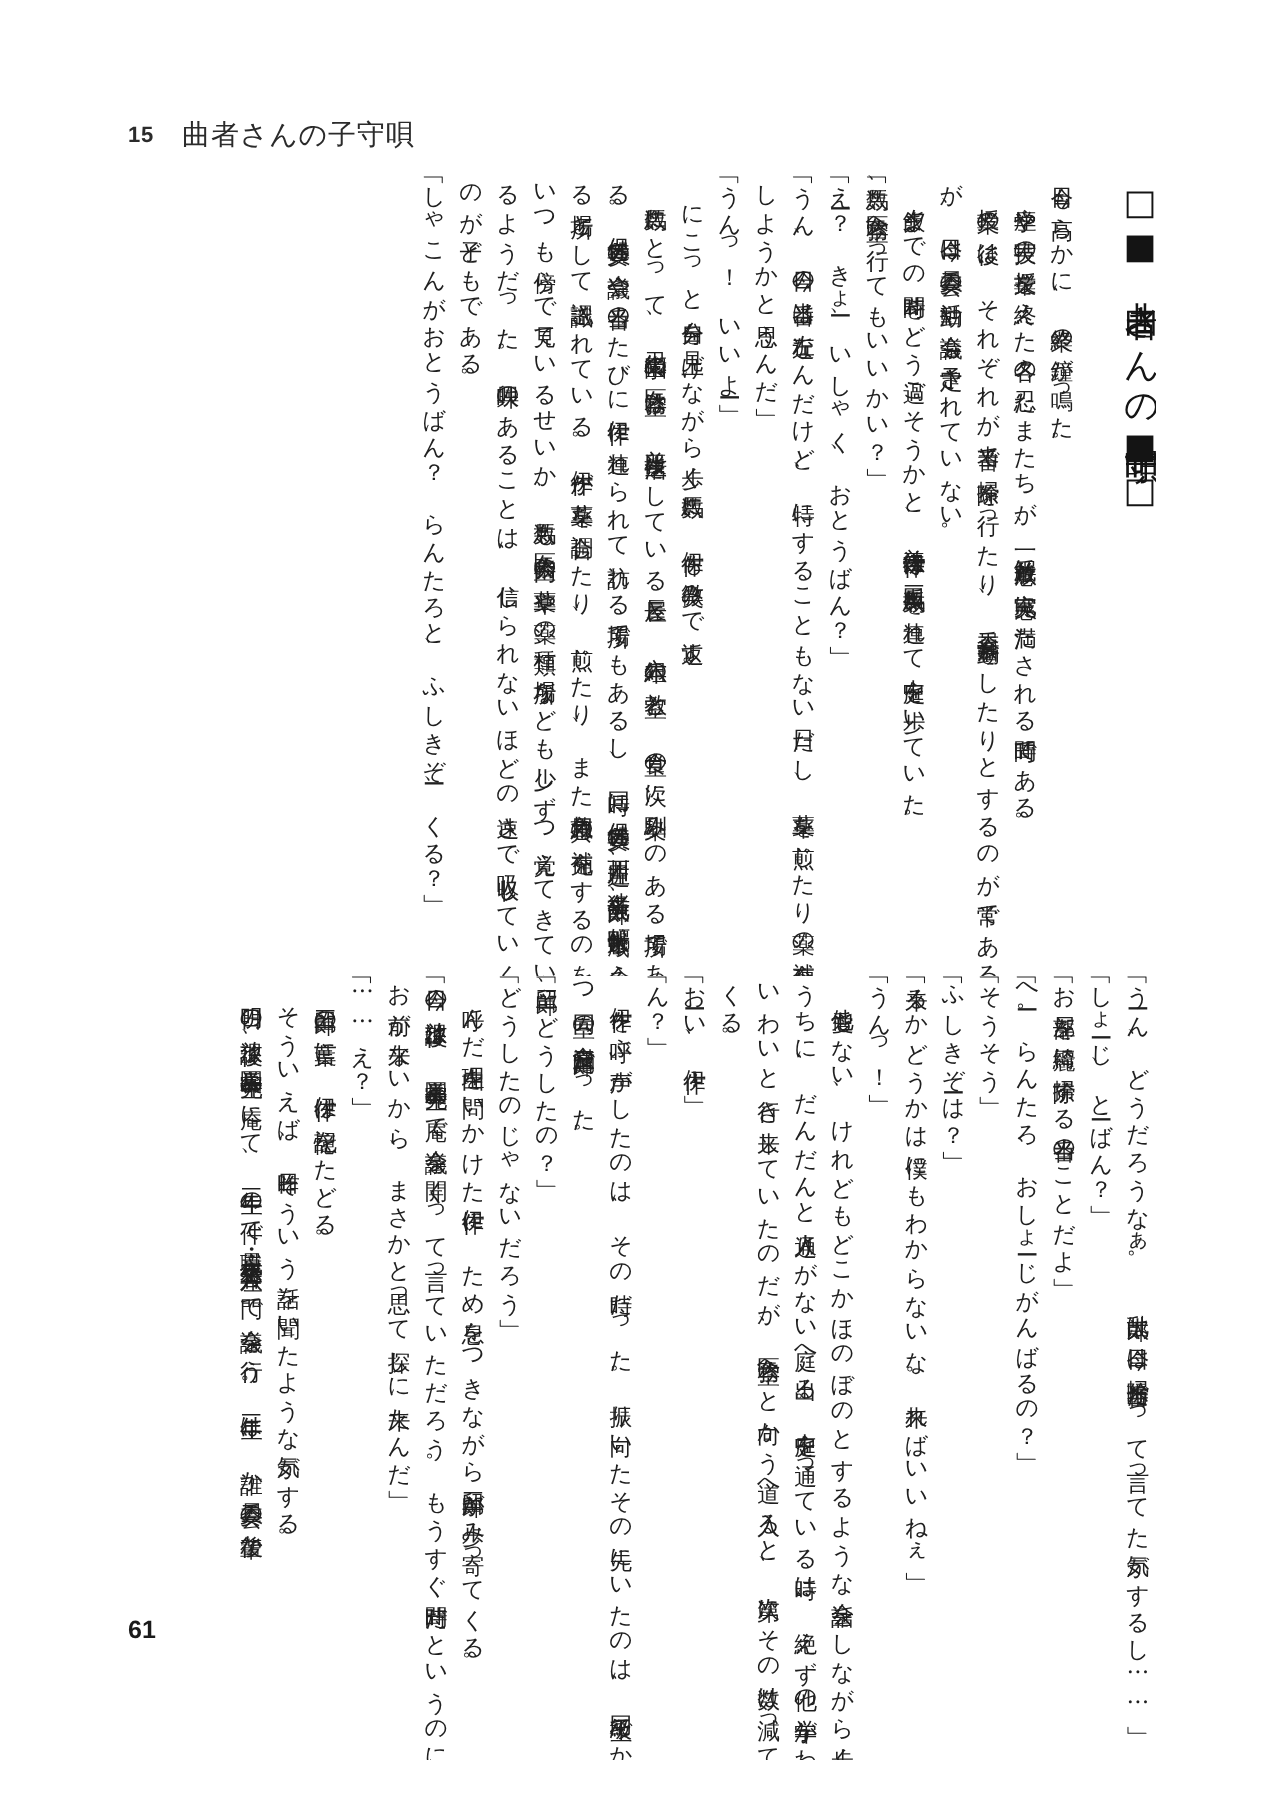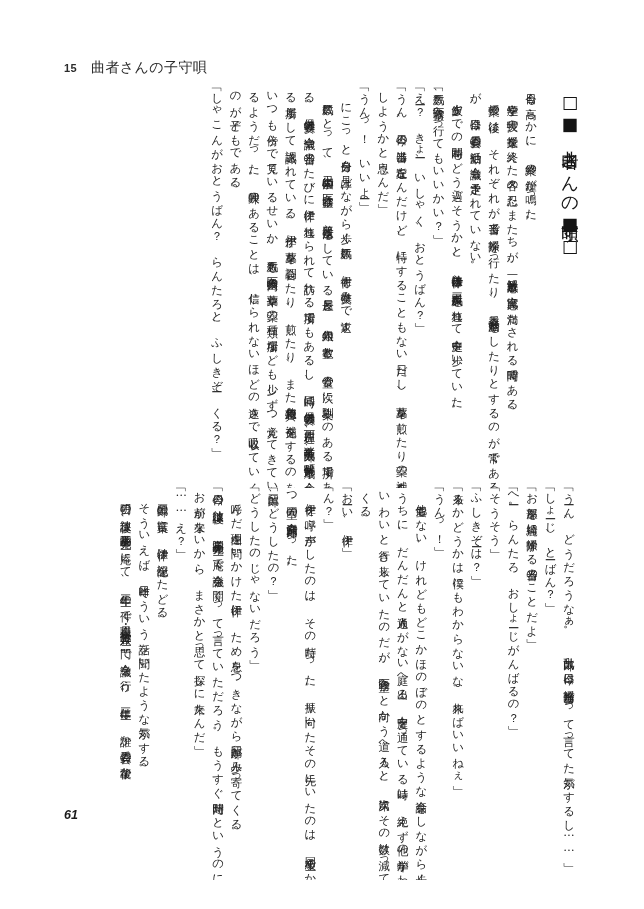--- a/index.html
+++ b/index.html
@@ -43,21 +43,20 @@
 
   
   #page-number {
     position: absolute;
     left: 64px;
     top: 808px;
     font-family: "Liberation Sans", sans-serif;
     font-weight: bold;
     font-size: 12.5px;
     color: #1a1a1a;
-    font-style: italic;
   }
 
   
   .vblock {
     position: absolute;
     writing-mode: vertical-rl;
     -webkit-writing-mode: vertical-rl;
     text-orientation: upright;
     font-family: "DejaVu Serif", "Liberation Serif", serif;
     color: #1f1f1f;

